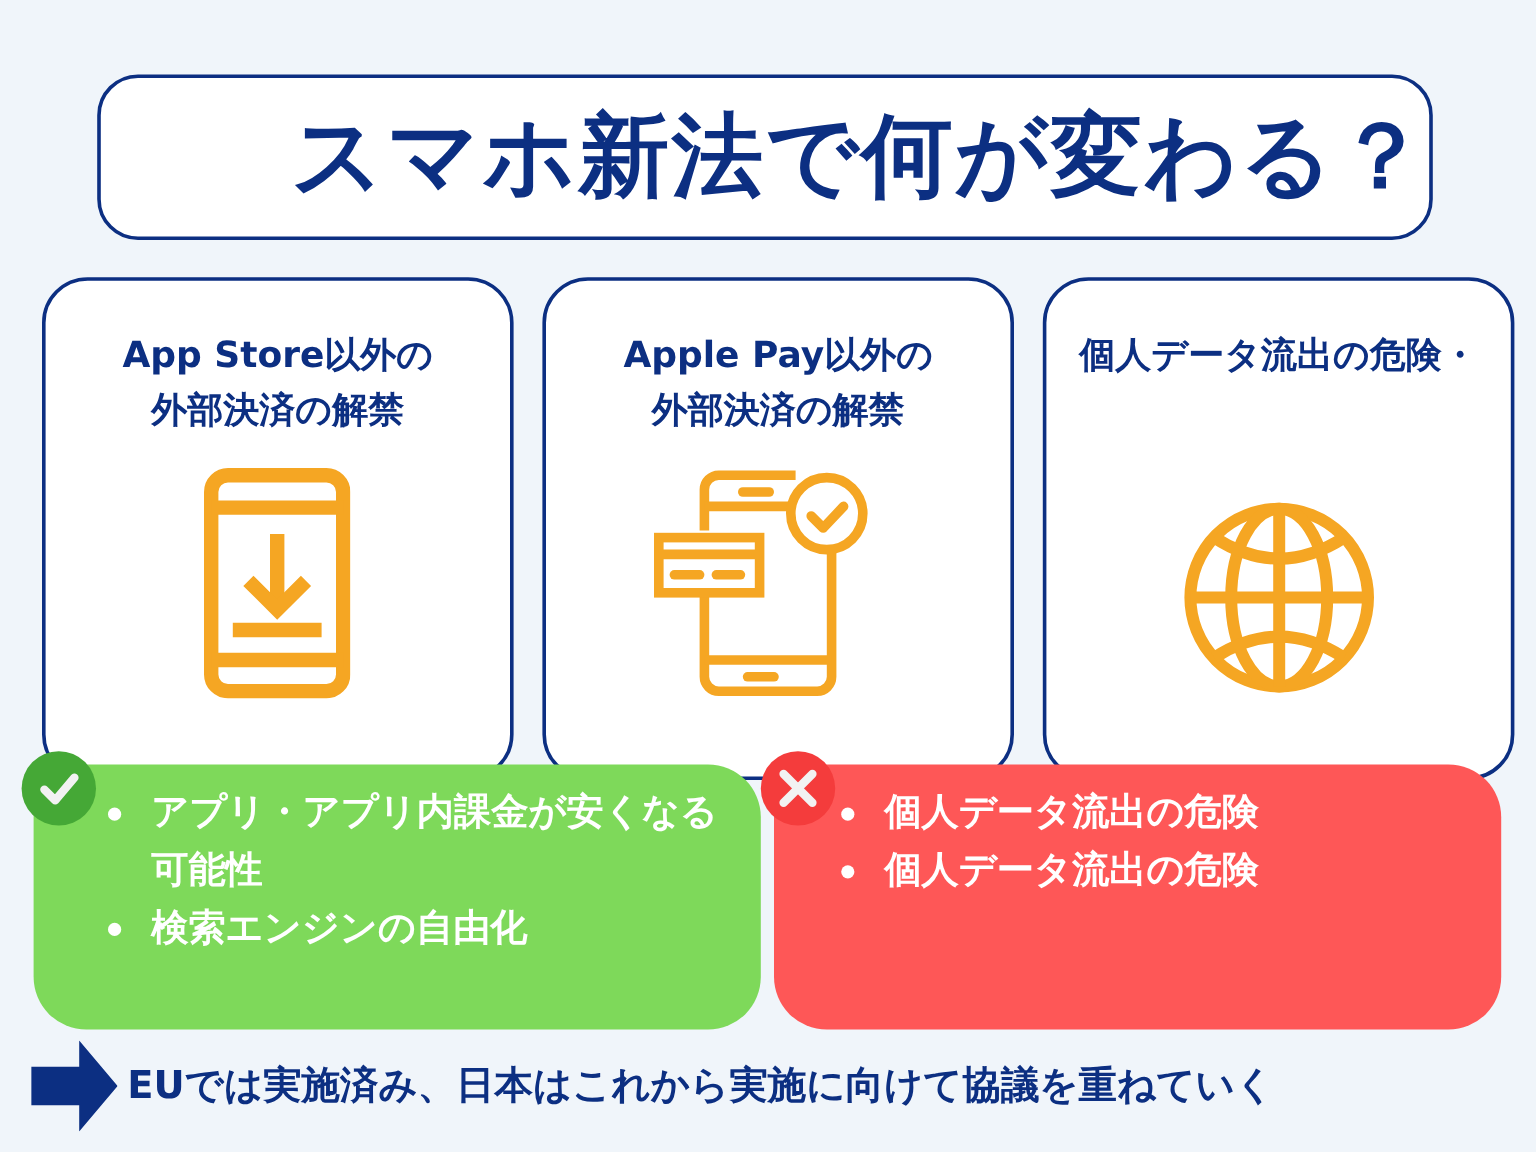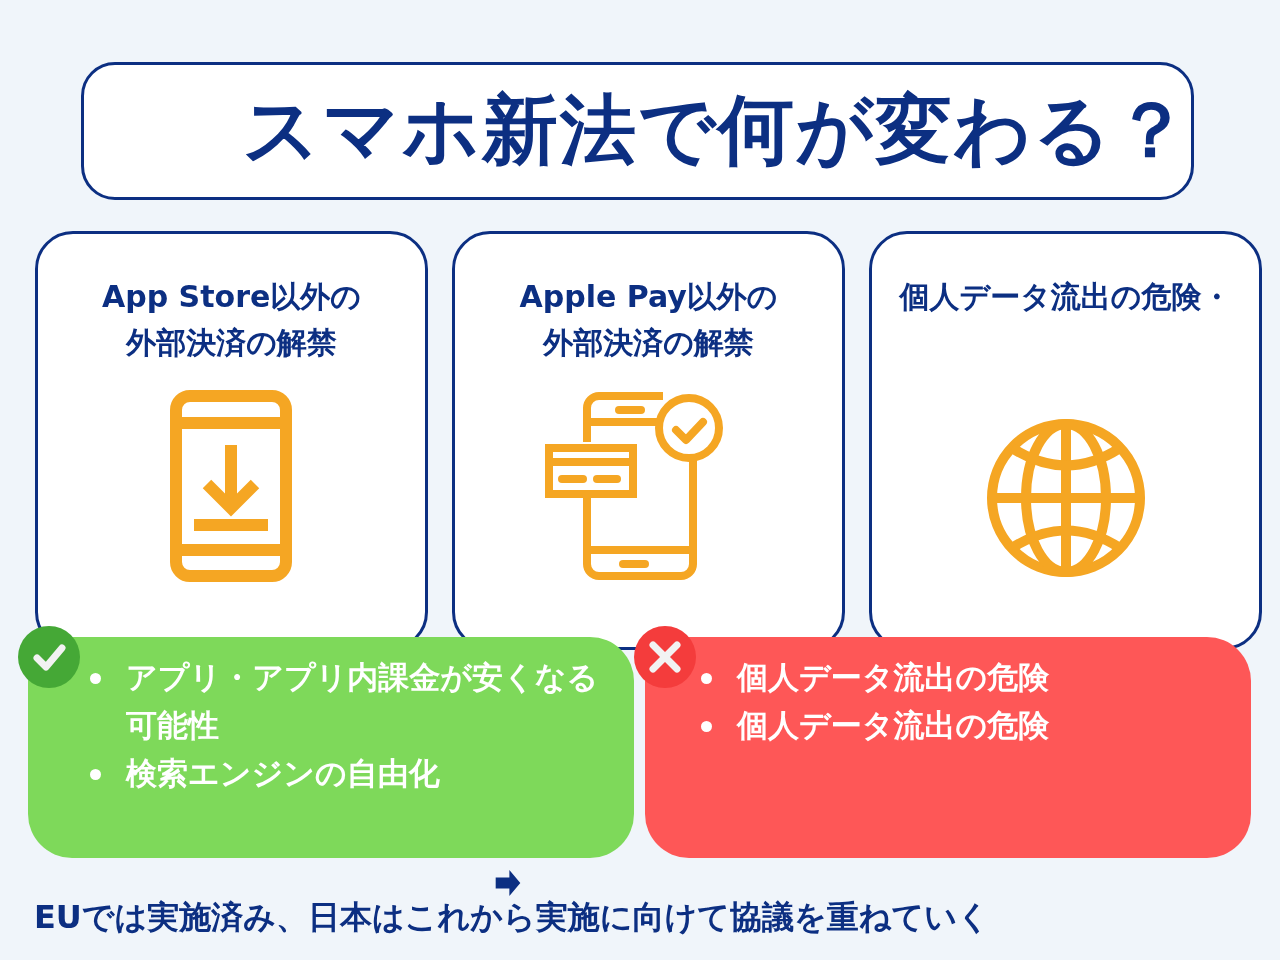--- a/index.html
+++ b/index.html
@@ -39,21 +39,21 @@
     content:""; position:absolute; left:6px; top:20px; width:11px; height:11px;
     border-radius:50%; background:#fff;
   }
   .badge {
     position:absolute; width:62px; height:62px; border-radius:50%;
     display:flex; align-items:center; justify-content:center;
   }
   .badge-ok { left:18px; top:626px; background:#45a836; }
   .badge-ng { left:634px; top:626px; background:#f43c3c; }
   .footer {
-    position:absolute; left:26px; top:870px; height:70px; display:flex; align-items:center;flex-direction:column;
+    position:absolute; left:26px; top:870px; height:70px; display:flex; align-items:center;
   }
   .footer-text {
     font-size:32px; font-weight:bold; color:#0c2f82; margin-left:8px; white-space:nowrap;
   }
 </style>
 </head>
 <body>
 
 <div class="title-box">
   <div class="title-text">スマホ新法で何が変わる？</div>

